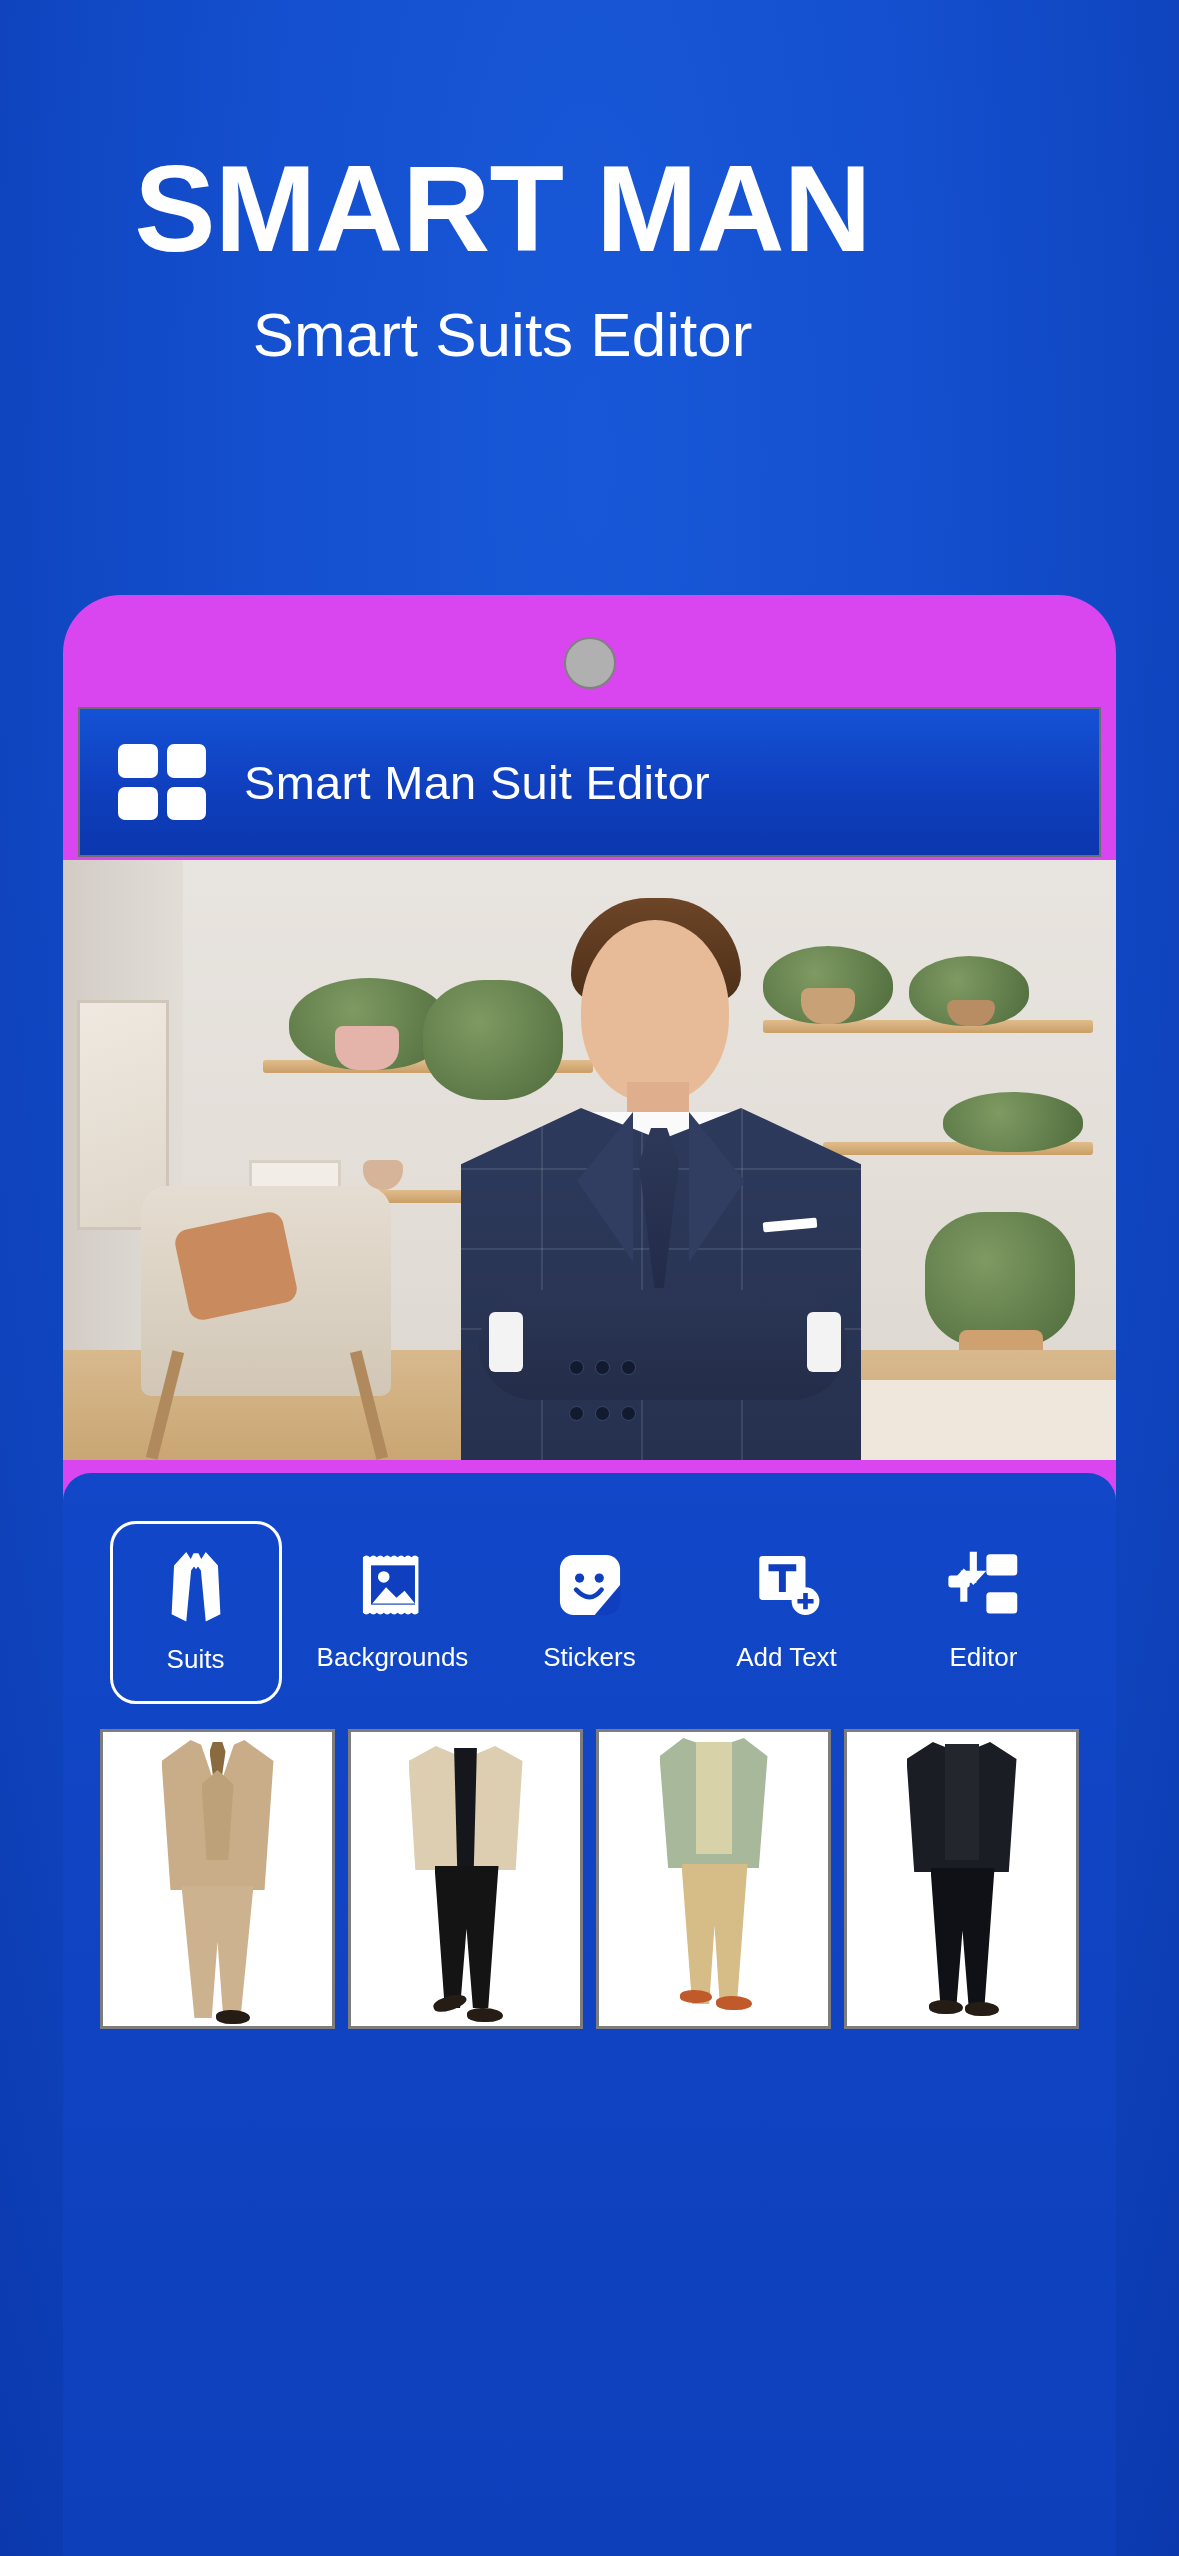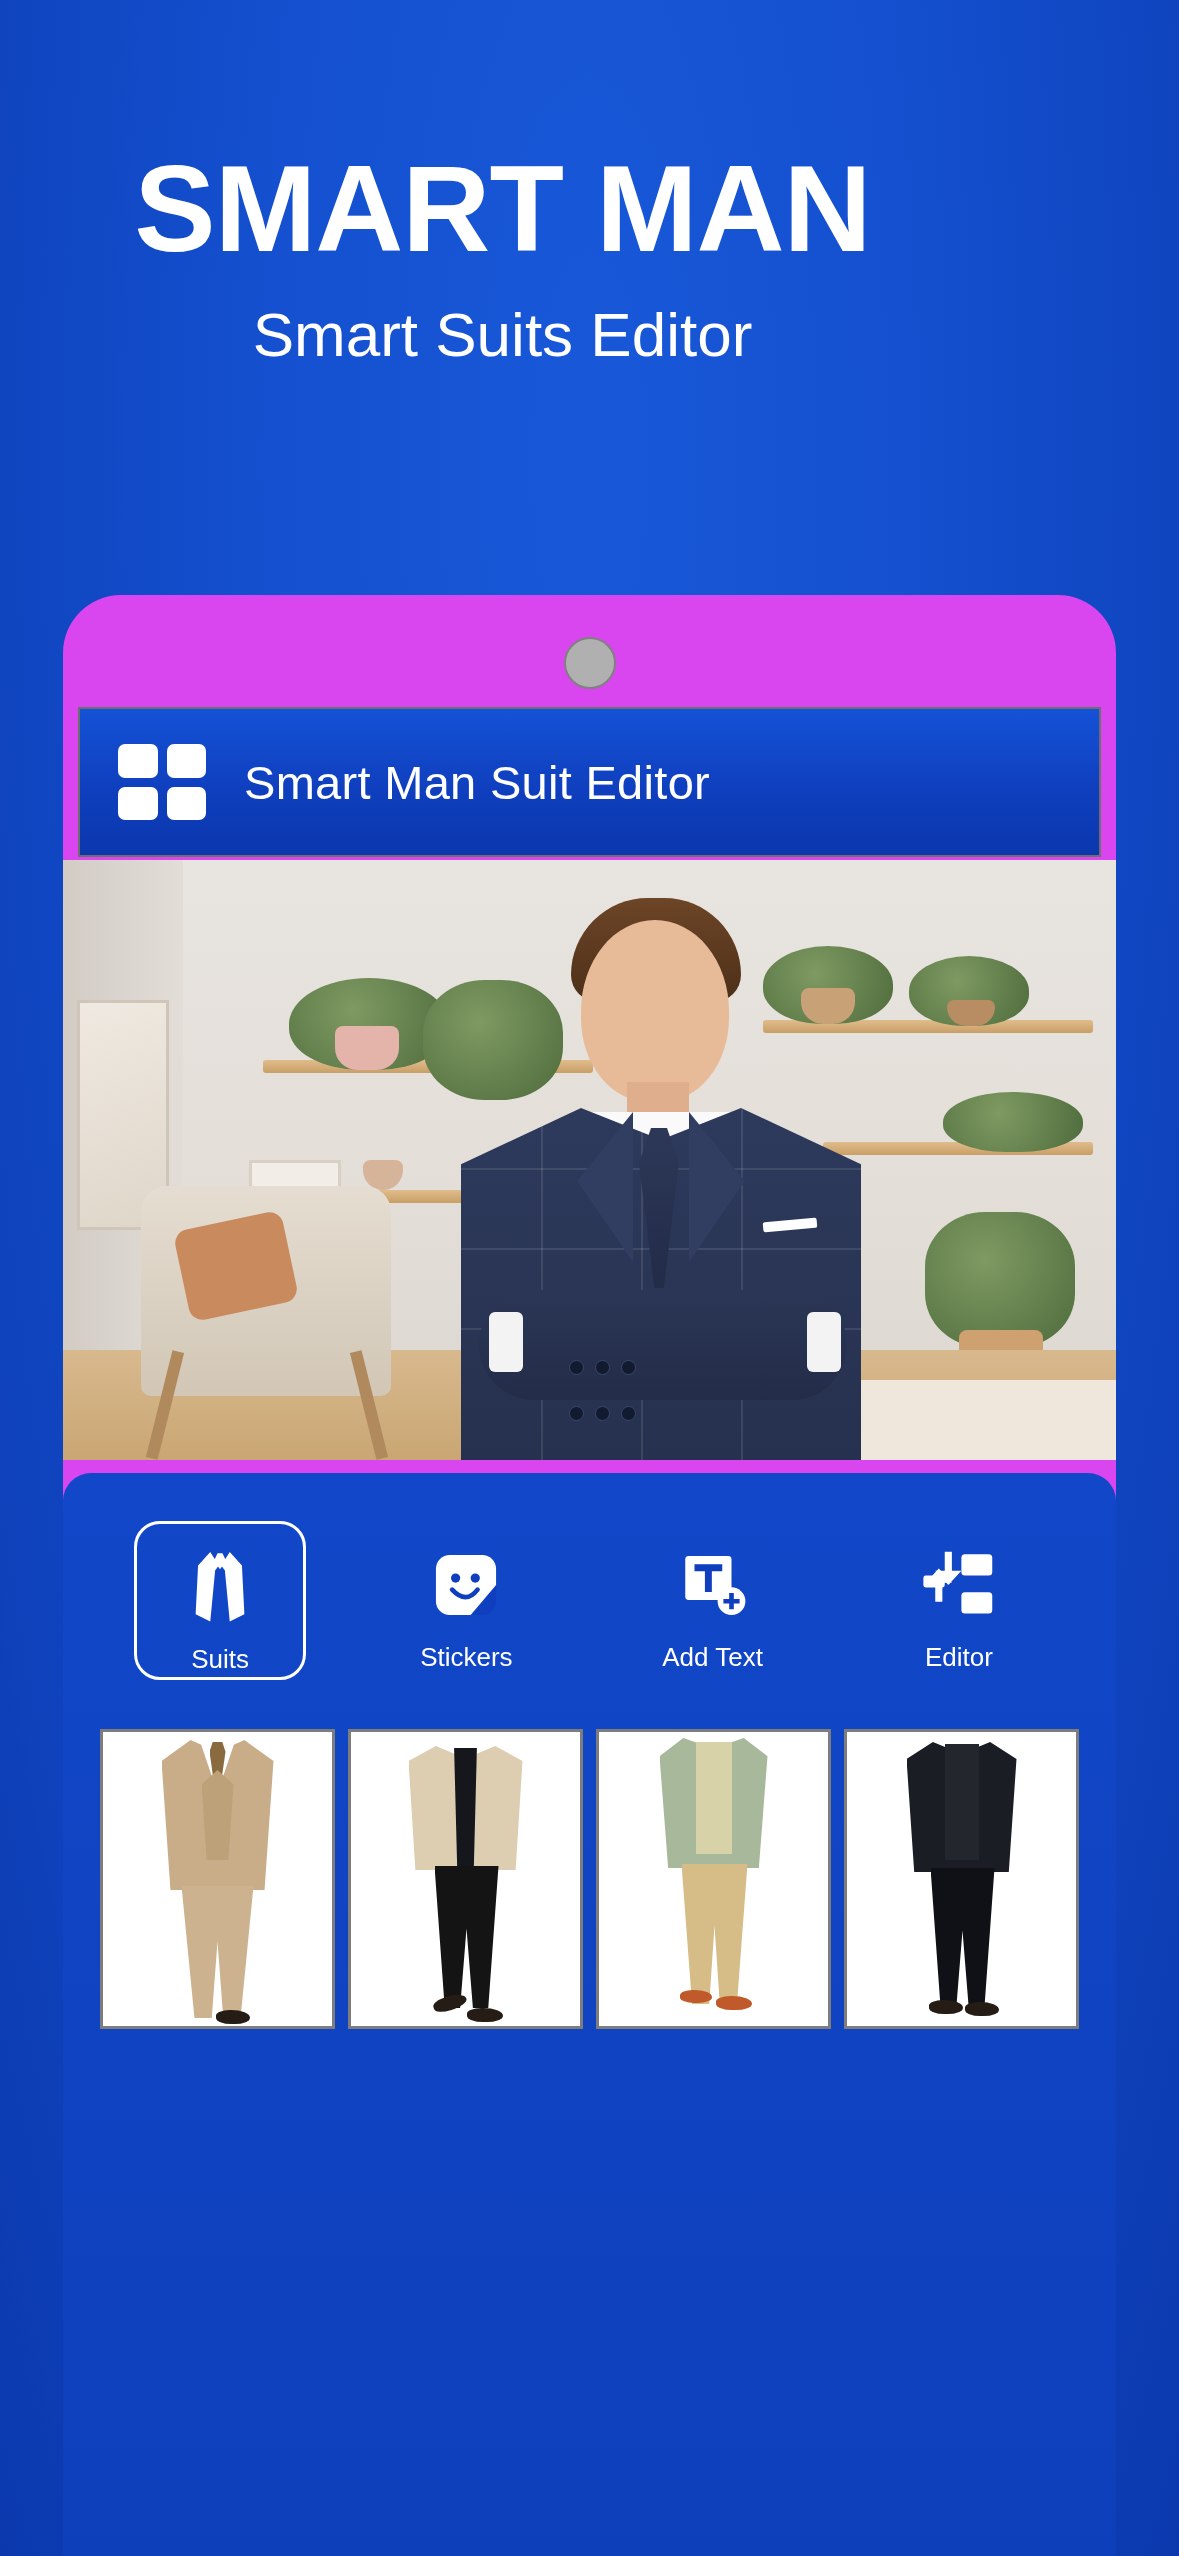--- a/index.html
+++ b/index.html
@@ -140,21 +140,21 @@
     border-radius:28px 28px 0 0;
   }
   .toolbar{
     position:absolute; left:0; top:48px; width:1053px; height:190px;
     display:flex; align-items:flex-start; justify-content:space-around;
     padding:0 34px;
   }
   .tool{
     width:172px;
     display:flex; flex-direction:column; align-items:center;
-    padding:18px 6px 2px 6px;
+    padding:18px 6px 26px 6px;
     border:3px solid transparent;
     border-radius:26px;
   }
   .tool.selected{ border-color:#ffffff; }
   .tool-ico{ width:86px; height:86px; display:flex; align-items:center; justify-content:center; }
   .tool-label{ margin-top:14px; font-size:26px; color:#ffffff; text-align:center; }
   .tool.selected .tool-label{ margin-top:16px; }
 
   
   .thumbs{
@@ -272,20 +272,31 @@
           <svg viewBox="0 0 64 64" width="78" height="78" aria-hidden="true">
             <path fill="#ffffff" d="M24 5 L31 16 L28 20 L24 62 L12 56 L14 16 Z"></path>
             <path fill="#ffffff" d="M40 5 L33 16 L36 20 L40 62 L52 56 L50 16 Z"></path>
             <path fill="#ffffff" d="M30 6 h4 l3 6 -5 7 -5 -7 Z"></path>
             <path fill="#ffffff" d="M41 17 l5 2 -4 6 z"></path>
           </svg>
         </div>
         <div class="tool-label">Suits</div>
       </div>
 
+      <div class="tool">
+        <div class="tool-ico">
+          <svg viewBox="0 0 64 64" width="74" height="74" aria-hidden="true">
+            <path fill="#ffffff" d="M6 8 q3 -3 6 0 q3 -3 6 0 q3 -3 6 0 q3 -3 6 0 q3 -3 6 0 q3 -3 6 0 q3 -3 6 0 q3 -3 6 0 l0 48 q-3 3 -6 0 q-3 3 -6 0 q-3 3 -6 0 q-3 3 -6 0 q-3 3 -6 0 q-3 3 -6 0 q-3 3 -6 0 q-3 3 -6 0 z"></path>
+            <rect x="13" y="15" width="38" height="34" fill="#0f3fbe"></rect>
+            <circle cx="24" cy="25" r="5" fill="#ffffff"></circle>
+            <path fill="#ffffff" d="M14 48 l12 -14 l9 9 l7 -6 l9 11 z"></path>
+          </svg>
+        </div>
+        <div class="tool-label">Backgrounds</div>
+      </div>
 
       <div class="tool">
         <div class="tool-ico">
           <svg viewBox="0 0 64 64" width="74" height="74" aria-hidden="true">
             <path fill="#ffffff" d="M18 6 h28 a12 12 0 0 1 12 12 v14 L36 58 H18 A12 12 0 0 1 6 46 V18 A12 12 0 0 1 18 6 Z"></path>
             <circle cx="23" cy="26" r="4" fill="#0f3fbe"></circle>
             <circle cx="40" cy="26" r="4" fill="#0f3fbe"></circle>
             <path d="M20 36 q12 13 22 0" stroke="#0f3fbe" stroke-width="4" fill="none" stroke-linecap="round"></path>
             <path fill="#0f3fbe" d="M37 58 L58 33 v13 A12 12 0 0 1 46 58 Z"></path>
           </svg>

